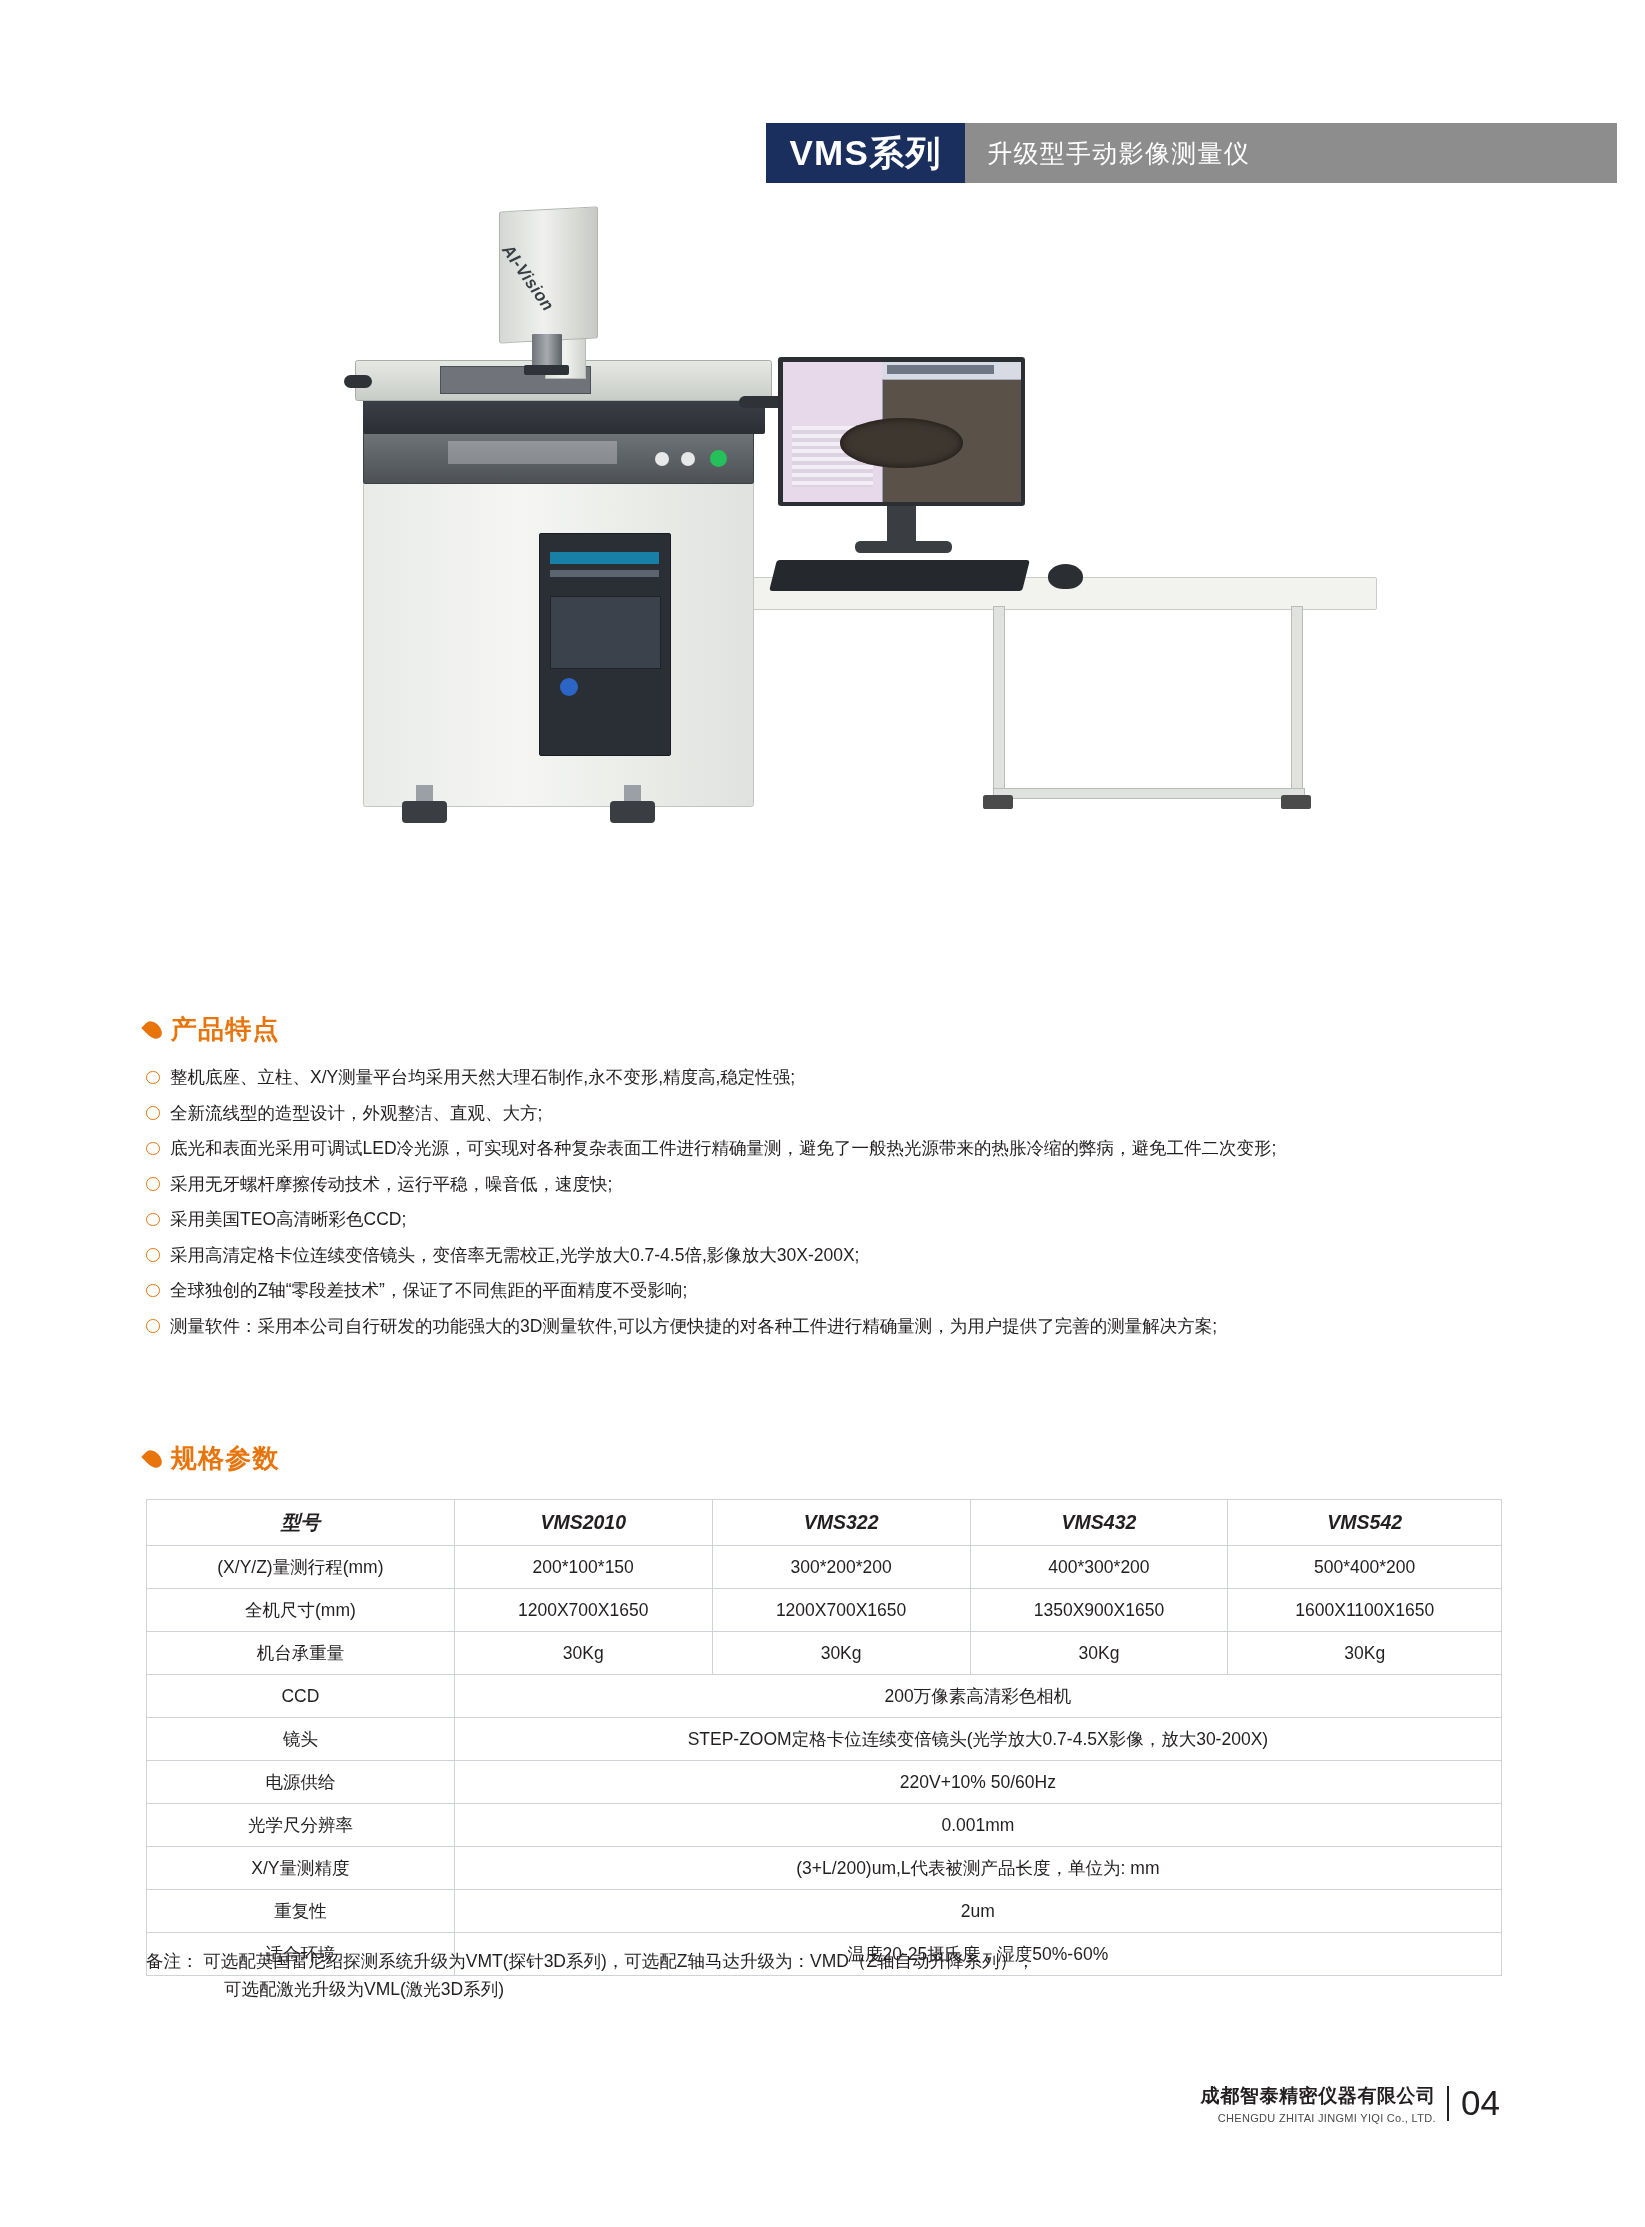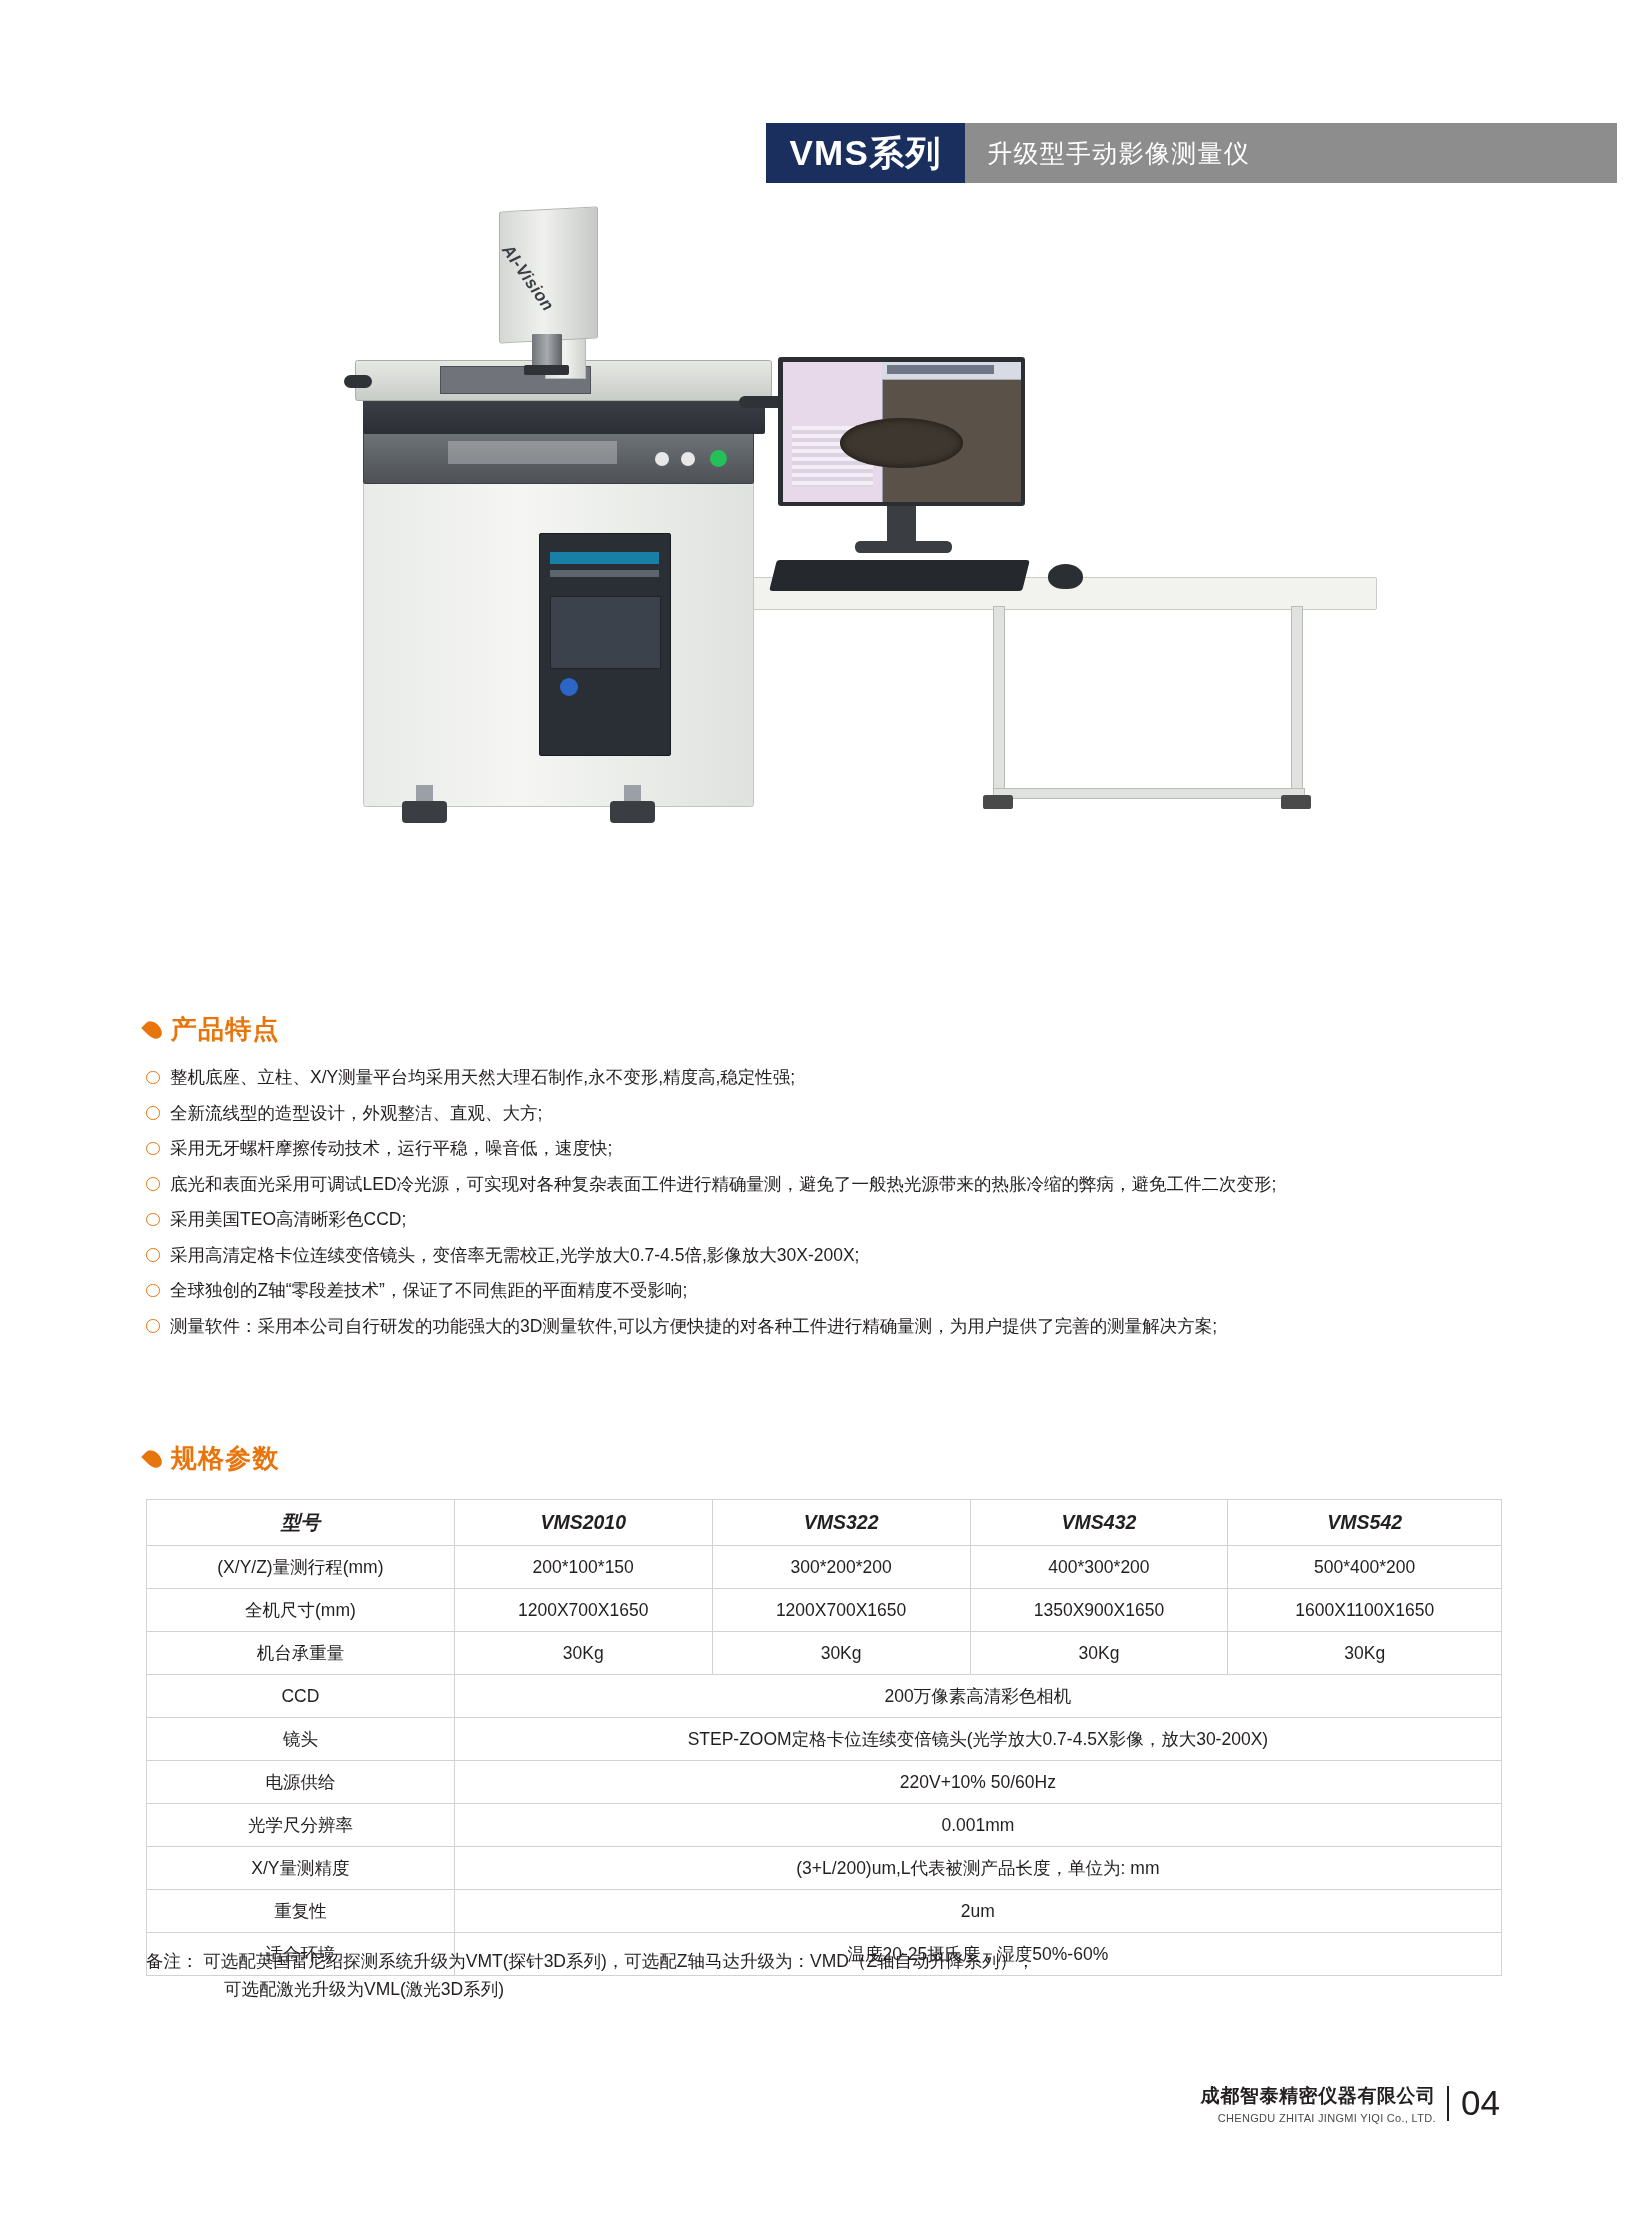--- a/index.html
+++ b/index.html
@@ -647,25 +647,25 @@
     <div class="feature-row">
       <span class="bullet"></span>
       <span>整机底座、立柱、X/Y测量平台均采用天然大理石制作,永不变形,精度高,稳定性强;</span>
     </div>
     <div class="feature-row">
       <span class="bullet"></span>
       <span>全新流线型的造型设计，外观整洁、直观、大方;</span>
     </div>
     <div class="feature-row">
       <span class="bullet"></span>
-      <span>采用无牙螺杆摩擦传动技术，运行平稳，噪音低，速度快;</span>
+      <span>底光和表面光采用可调试LED冷光源，可实现对各种复杂表面工件进行精确量测，避免了一般热光源带来的热胀冷缩的弊病，避免工件二次变形;</span>
     </div>
     <div class="feature-row">
       <span class="bullet"></span>
-      <span>底光和表面光采用可调试LED冷光源，可实现对各种复杂表面工件进行精确量测，避免了一般热光源带来的热胀冷缩的弊病，避免工件二次变形;</span>
+      <span>采用无牙螺杆摩擦传动技术，运行平稳，噪音低，速度快;</span>
     </div>
     <div class="feature-row">
       <span class="bullet"></span>
       <span>采用美国TEO高清晰彩色CCD;</span>
     </div>
     <div class="feature-row">
       <span class="bullet"></span>
       <span>采用高清定格卡位连续变倍镜头，变倍率无需校正,光学放大0.7-4.5倍,影像放大30X-200X;</span>
     </div>
     <div class="feature-row">

